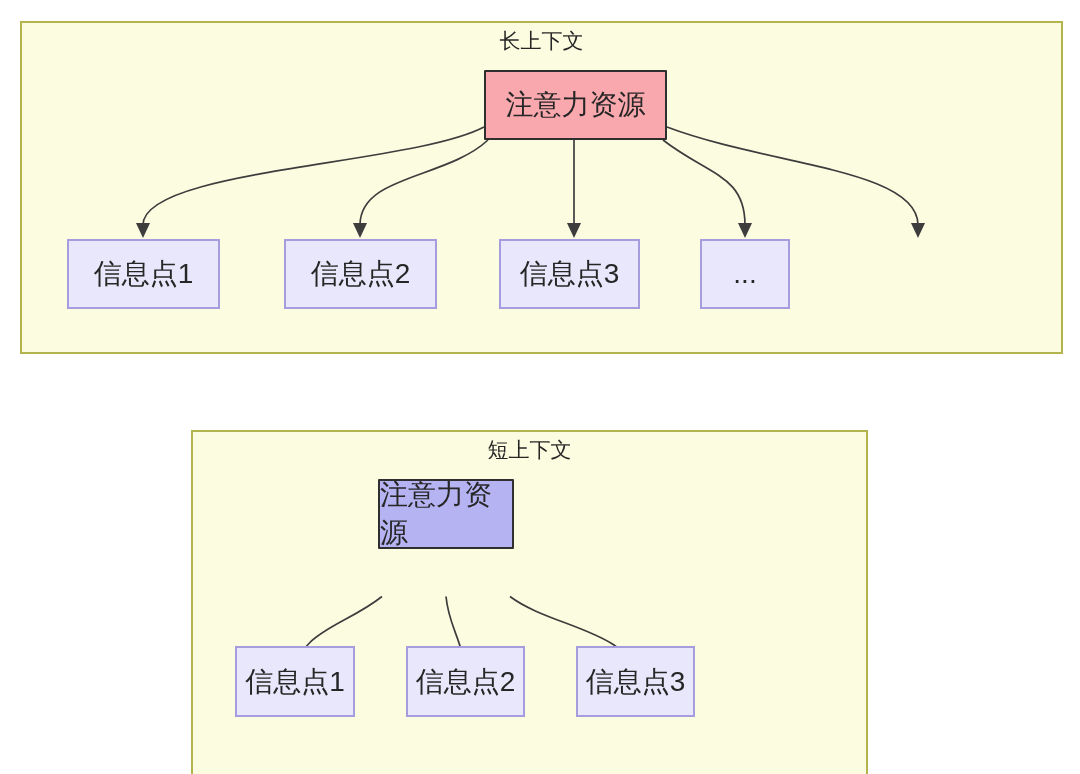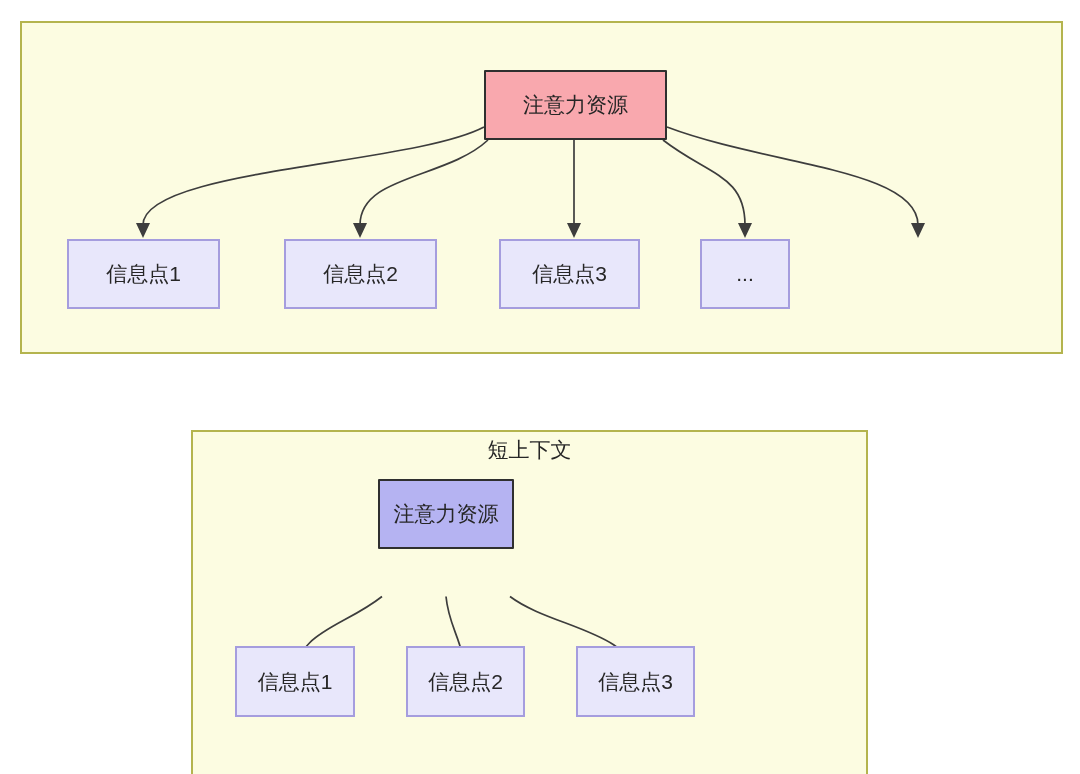--- a/index.html
+++ b/index.html
@@ -32,21 +32,21 @@
     text-align:center;font-size:21px;line-height:28px;color:var(--text);
   }
 
   .edges{position:absolute;left:0;top:0;width:100%;height:100%;pointer-events:none;}
   .edge{fill:none;stroke:var(--edge-stroke);stroke-width:1.7;}
   .arrowhead{fill:var(--edge-stroke);stroke:none;}
 
   .box{
     position:absolute;
     display:flex;align-items:center;justify-content:center;
-    font-size:21px;color:var(--text);
+    font-size:28px;color:var(--text);
   }
   .attn{
     border:2.5px solid var(--attention-border);
     border-radius:1px;
   }
   .attn-long{left:462px;top:47px;width:183px;height:70px;background:var(--attention-long-fill);}
   .attn-short{left:185px;top:47px;width:136px;height:70px;background:var(--attention-short-fill);}
 
   .node{
     background:var(--node-fill);
@@ -80,20 +80,21 @@
       <path class="edge" d="M 552 117 L 552 202"></path>
       <polygon class="arrowhead" points="545,200 559,200 552,215"></polygon>
 
       <path class="edge" d="M 641 117 C 686 152, 723 152, 723 202"></path>
       <polygon class="arrowhead" points="716,200 730,200 723,215"></polygon>
 
       <path class="edge" d="M 645 104 C 745 142, 896 146, 896 202"></path>
       <polygon class="arrowhead" points="889,200 903,200 896,215"></polygon>
     </svg>
 
+    <div class="panel-title">长上下文</div>
 
     <div class="box attn attn-long">注意力资源</div>
 
     <div class="box node pl-n1">信息点1</div>
     <div class="box node pl-n2">信息点2</div>
     <div class="box node pl-n3">信息点3</div>
     <div class="box node pl-n4">...</div>
   </section>
 
   <section class="panel panel-short">

